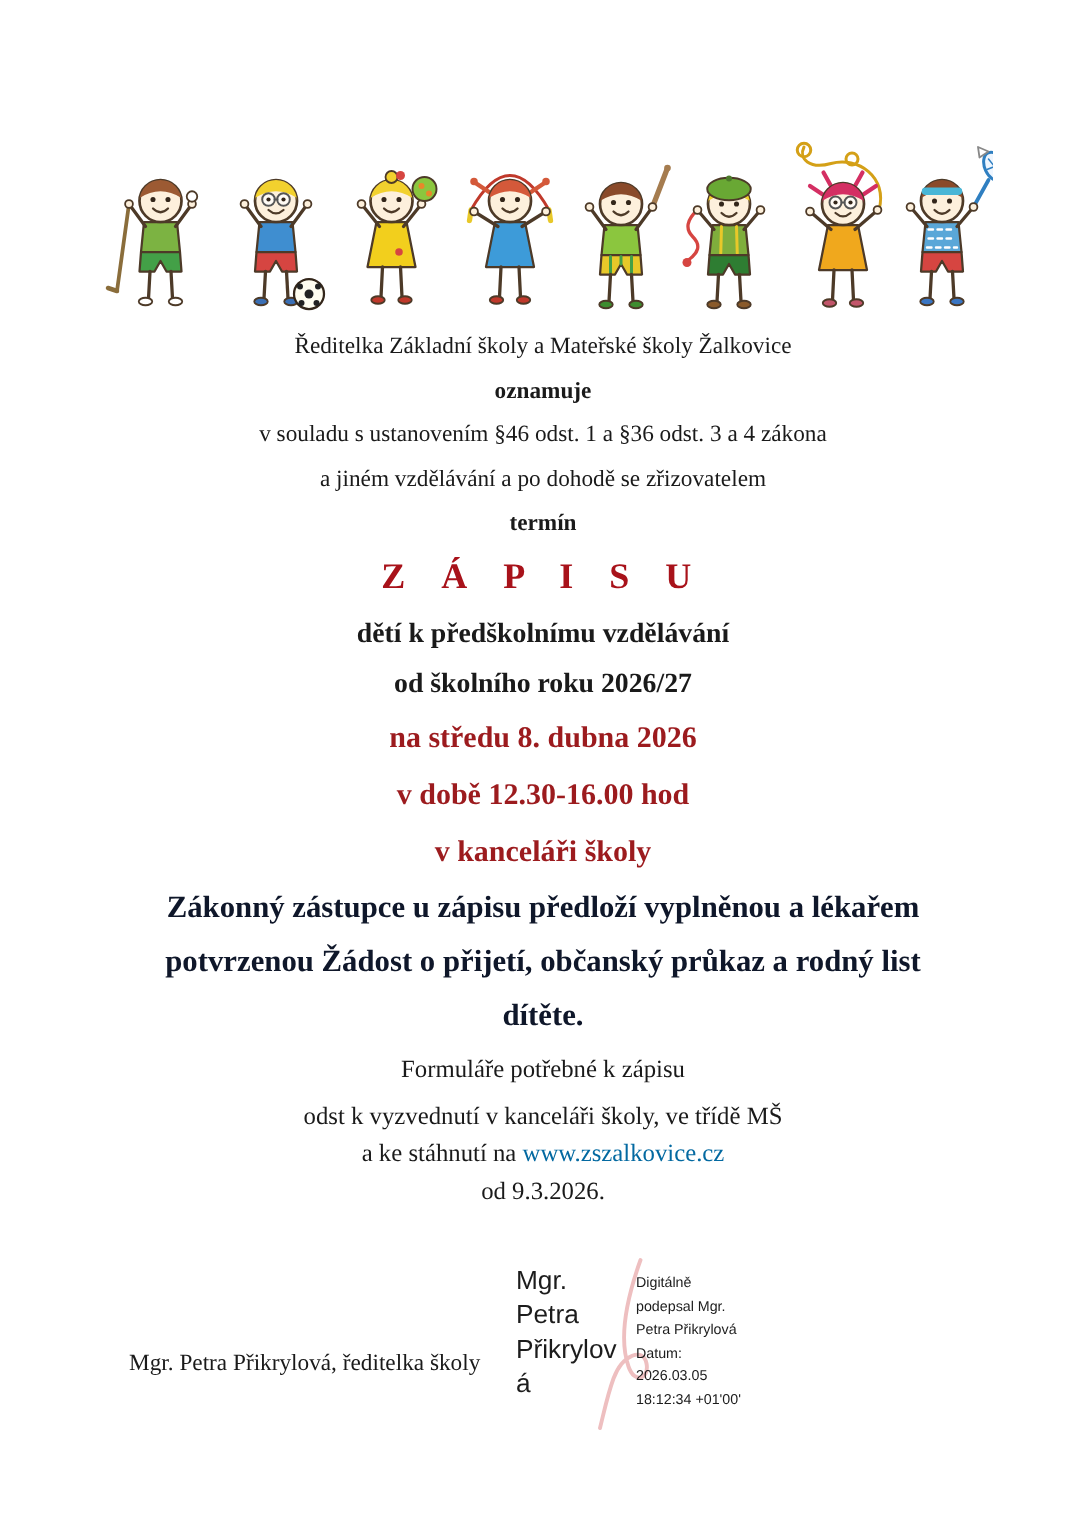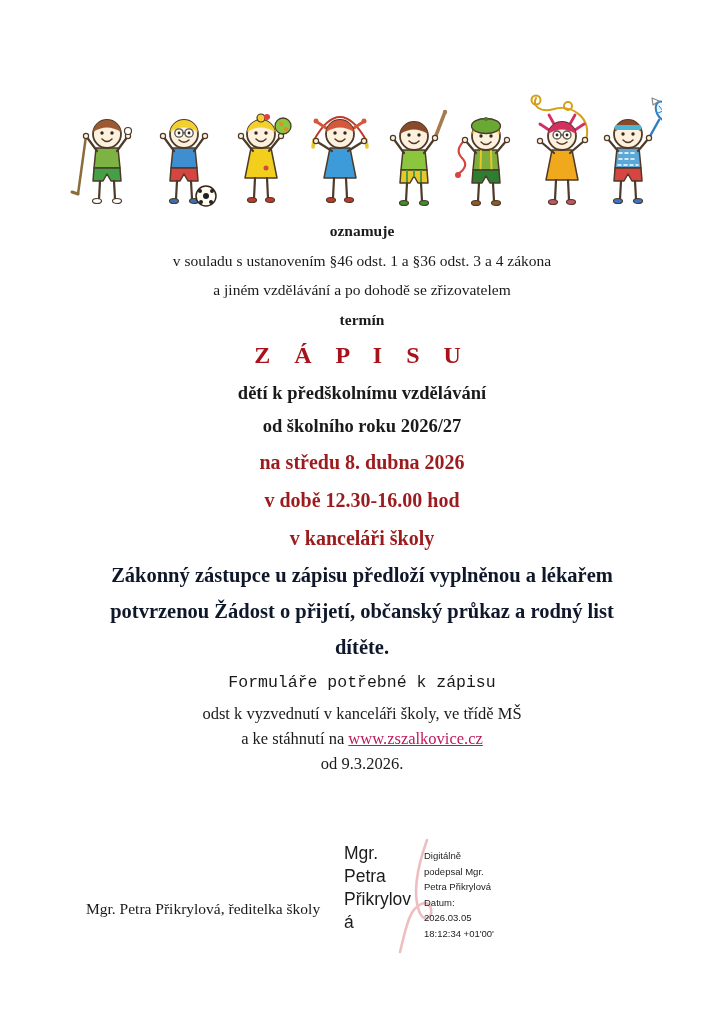--- a/index.html
+++ b/index.html
@@ -31,25 +31,24 @@
   .bold  { font-weight:bold; }
   .title {
     font-size:24px; font-weight:bold;
     letter-spacing:9px;
     color:#a8121a;
     line-height:43px;
   }
   .subtitle { font-size:18.5px; font-weight:bold; line-height:33px; }
   .event    { font-size:20px;  font-weight:bold; line-height:38px; color:#9c1b1e; }
   .req      { font-size:20.5px; font-weight:bold; line-height:36px; color:#0f172a; }
-  .forms-intro { font-size:16.5px; line-height:36px;font-family:Liberation Mono, monospace; }
+  .forms-intro { font-size:16.5px; line-height:36px; }
   .forms-line  { font-size:16.5px; line-height:25px; }
   .link {
-    color:#be185d;
-    text-decoration:underline;
+    color:#0369a1;
     cursor:pointer;
   }
 
   
   .sig-row { position:absolute; left:0; top:838px; width:724px; height:130px; }
   .sig-left {
     position:absolute; left:86px; top:26px;
     font-size:15.5px;
     margin-top:36px;
   }
@@ -282,20 +281,21 @@
           <rect x="-13.5" y="27" width="27" height="5" rx="2.5" fill="#49b6d6"></rect>
           <circle cx="-5" cy="36" r="1.7" fill="#33261a"></circle>
             <circle cx="5" cy="36" r="1.7" fill="#33261a"></circle>
           <path d="M-5,42 Q0,47 5,42" fill="none" stroke="#4d3a28" stroke-width="1.5"></path>
         </g>
       </g>
     </svg>
   </div>
 
   <div class="doc-text">
+    <p class="base">Ředitelka Základní školy a Mateřské školy Žalkovice</p>
     <p class="base bold">oznamuje</p>
     <p class="base">v souladu s ustanovením §46 odst. 1 a §36 odst. 3 a 4 zákona</p>
     <p class="base">a jiném vzdělávání a po dohodě se zřizovatelem</p>
     <p class="base bold">termín</p>
     <h1 class="title">Z Á P I S U</h1>
     <p class="subtitle">dětí k předškolnímu vzdělávání</p>
     <p class="subtitle">od školního roku 2026/27</p>
     <p class="event">na středu 8. dubna 2026</p>
     <p class="event">v době 12.30-16.00 hod</p>
     <p class="event">v kanceláři školy</p>

